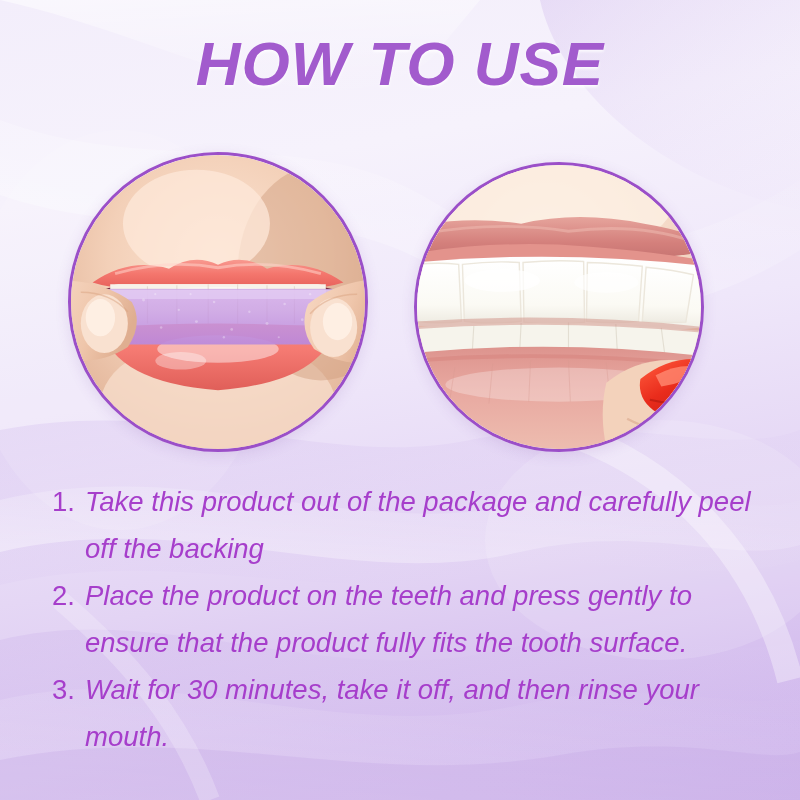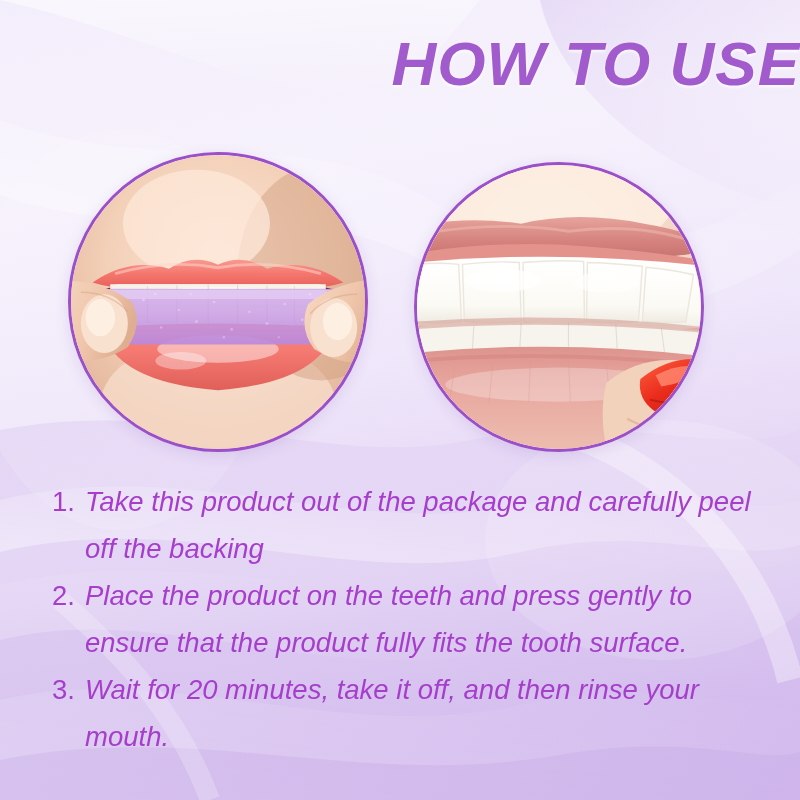--- a/index.html
+++ b/index.html
@@ -21,21 +21,21 @@
     pointer-events: none;
   }
   .bg-svg { position: absolute; inset: 0; width: 800px; height: 800px; }
 
   
   .title {
     position: absolute;
     top: 28px;
     left: 0;
     width: 800px;
-    text-align: right;
+    text-align: center;
     font-size: 62px;
     font-weight: bold;
     font-style: italic;
     letter-spacing: 1px;
     color: #a25bcd;
     text-shadow: 0 2px 3px rgba(255,255,255,0.85);
     user-select: none;
   }
 
   
@@ -319,17 +319,17 @@
     <div class="step">
       <span class="step-num">1.</span>
       <span class="step-text">Take this product out of the package and carefully peel off the backing</span>
     </div>
     <div class="step">
       <span class="step-num">2.</span>
       <span class="step-text">Place the product on the teeth and press gently to ensure that the product fully fits the tooth surface.</span>
     </div>
     <div class="step">
       <span class="step-num">3.</span>
-      <span class="step-text">Wait for 20 minutes, take it off, and then rinse your mouth.</span>
+      <span class="step-text">Wait for 30 minutes, take it off, and then rinse your mouth.</span>
     </div>
   </div>
 
 </div>
 
 </body></html>

